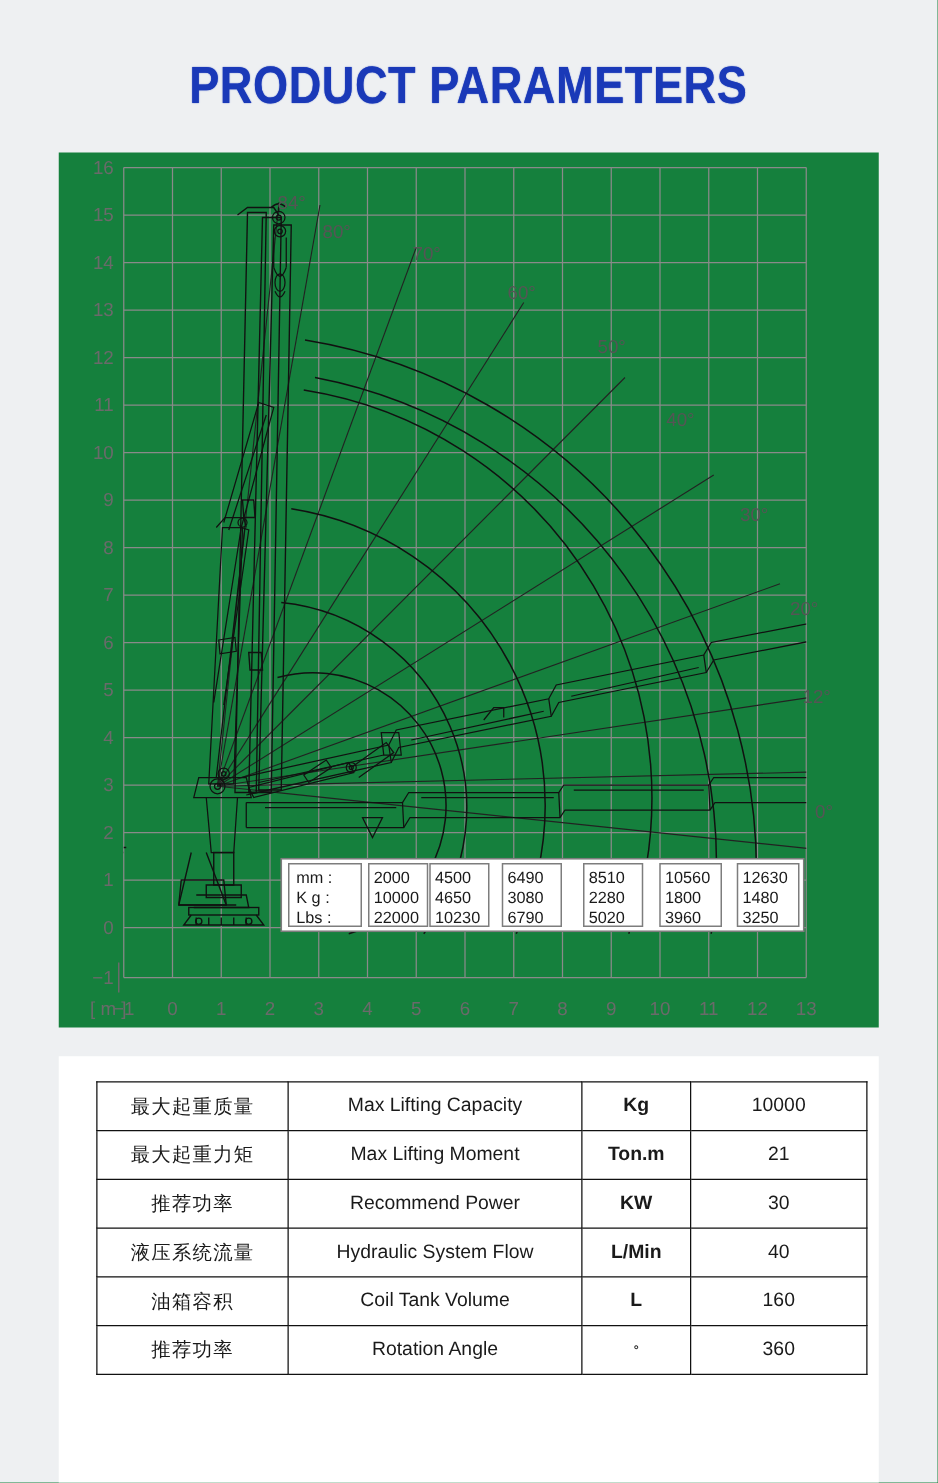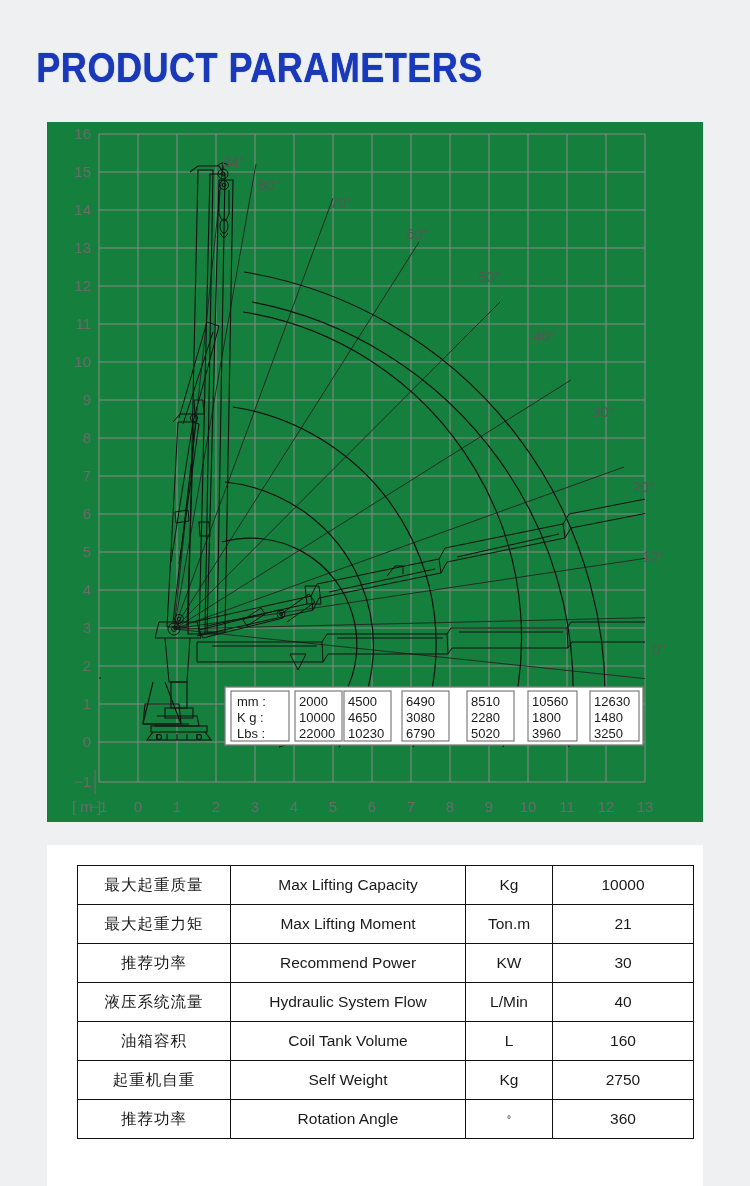--- a/index.html
+++ b/index.html
@@ -20,21 +20,21 @@
     width: 750px;
     height: 1186px;
   }
 
   
   .title-wrap {
     position: absolute;
     left: 0;
     top: 44px;
     width: 750px;
-    text-align: left;
+    text-align: center;
   }
   .title {
     display: inline-block;
     font-family: "Liberation Sans Narrow", "Liberation Sans", sans-serif;
     font-size: 42px;
     font-weight: bold;
     letter-spacing: 0.5px;
     color: #1a39b8;
     transform: scaleX(0.86);
     transform-origin: center;
@@ -78,21 +78,21 @@
     text-align: center;
     vertical-align: middle;
     color: #1a1a1a;
     font-size: 15.5px;
     padding: 0 2px;
     white-space: nowrap;
     overflow: hidden;
   }
   td.c-cn   { width: 148px; font-size: 16px; letter-spacing: 1px; }
   td.c-en   { width: 230px; font-size: 15.5px; }
-  td.c-unit { width: 82px;  font-size: 15px; }
+  td.c-unit { width: 82px;  font-size: 15px; font-weight: bold; }
   td.c-val  { width: 136px; font-size: 16.5px; }
   td.c-unit.deg { font-size: 10px; vertical-align: middle; }
 </style>
 </head>
 <body>
 
 <div class="page">
 
   <div class="title-wrap">
     <span class="title">PRODUCT PARAMETERS</span>
@@ -411,26 +411,20 @@
           <td class="c-unit">L/Min</td>
           <td class="c-val">40</td>
         </tr>
         <tr>
           <td class="c-cn">油箱容积</td>
           <td class="c-en">Coil Tank Volume</td>
           <td class="c-unit">L</td>
           <td class="c-val">160</td>
         </tr>
         <tr>
-          <td class="c-cn">起重机自重</td>
-          <td class="c-en">Self Weight</td>
-          <td class="c-unit">Kg</td>
-          <td class="c-val">2750</td>
-        </tr>
-        <tr>
           <td class="c-cn">推荐功率</td>
           <td class="c-en">Rotation Angle</td>
           <td class="c-unit deg">°</td>
           <td class="c-val">360</td>
         </tr>
       </tbody>
     </table>
   </div>
 
 </div>

